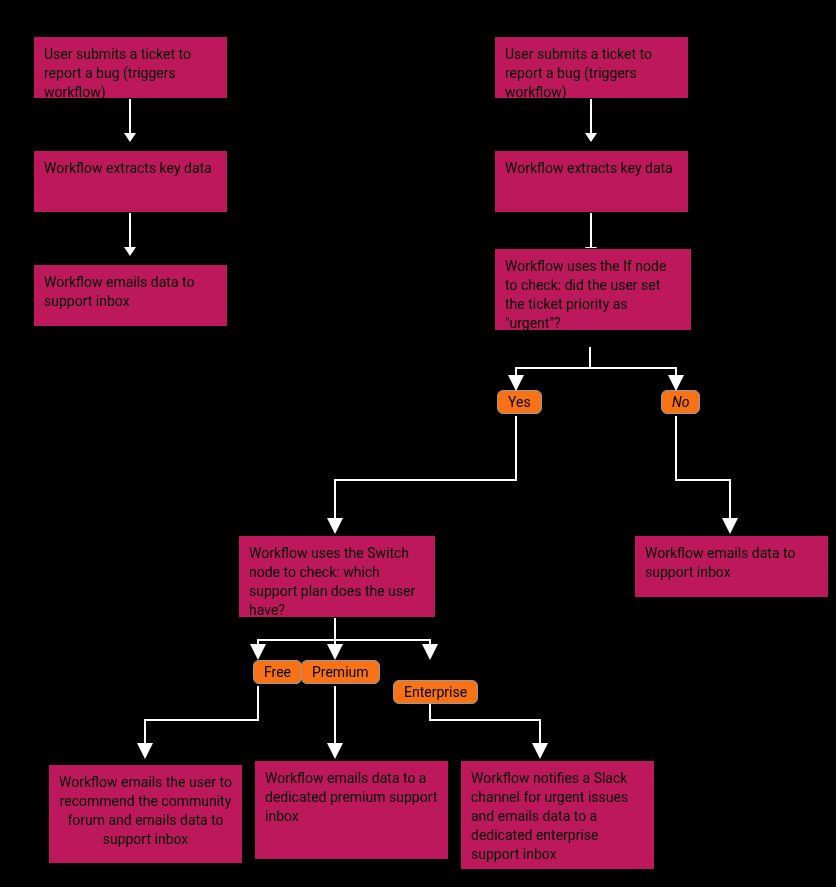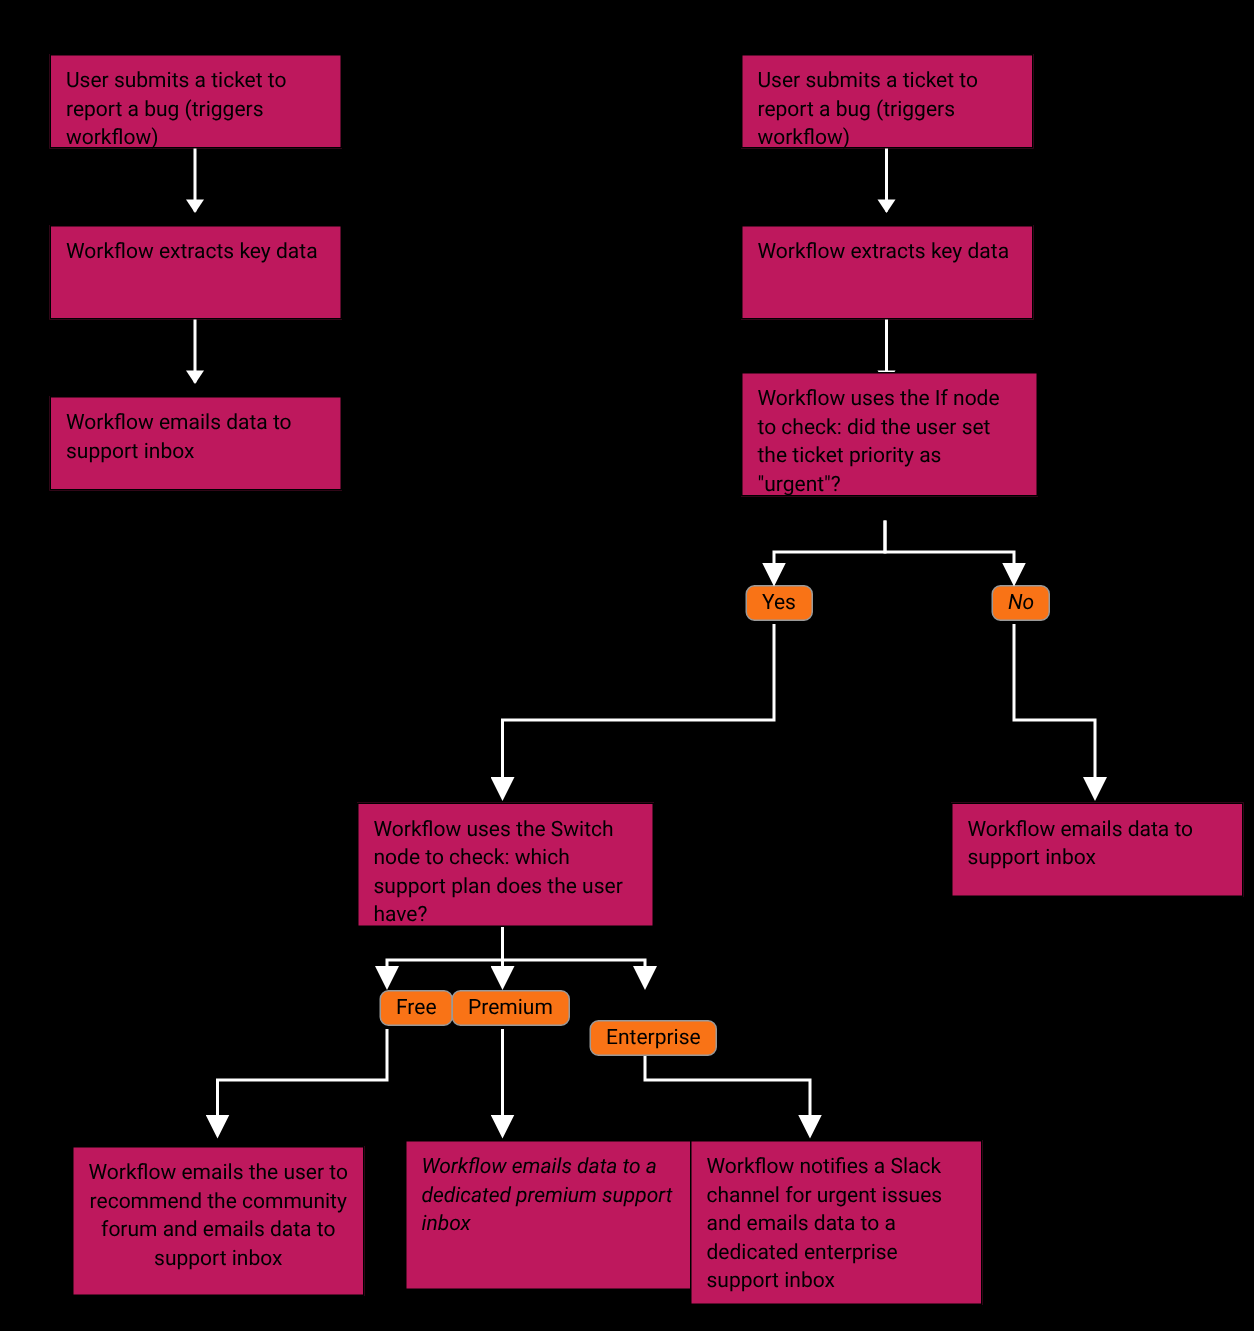--- a/index.html
+++ b/index.html
@@ -105,14 +105,14 @@
 
 <div class="box" style="left:238px; top:535px; width:198px; height:83px;">Workflow uses the Switch node to check: which support plan does the user have?</div>
 
 <div class="box" style="left:634px; top:535px; width:195px; height:63px;">Workflow emails data to support inbox</div>
 
 <div class="badge" style="left:253px; top:660px;">Free</div>
 <div class="badge" style="left:301px; top:660px;">Premium</div>
 <div class="badge" style="left:393px; top:660px;margin-top:20px;">Enterprise</div>
 
 <div class="box" style="left:48px; top:764px; width:195px; height:100px;text-align:center;">Workflow emails the user to recommend the community forum and emails data to support inbox</div>
-<div class="box" style="left:270px; top:760px; width:195px; height:100px;font-style:italic;">Workflow emails data to a dedicated premium support inbox</div>
+<div class="box" style="left:254px; top:760px; width:195px; height:100px;">Workflow emails data to a dedicated premium support inbox</div>
 <div class="box" style="left:460px; top:760px; width:195px; height:110px;">Workflow notifies a Slack channel for urgent issues and emails data to a dedicated enterprise support inbox</div>
 
 </body></html>

